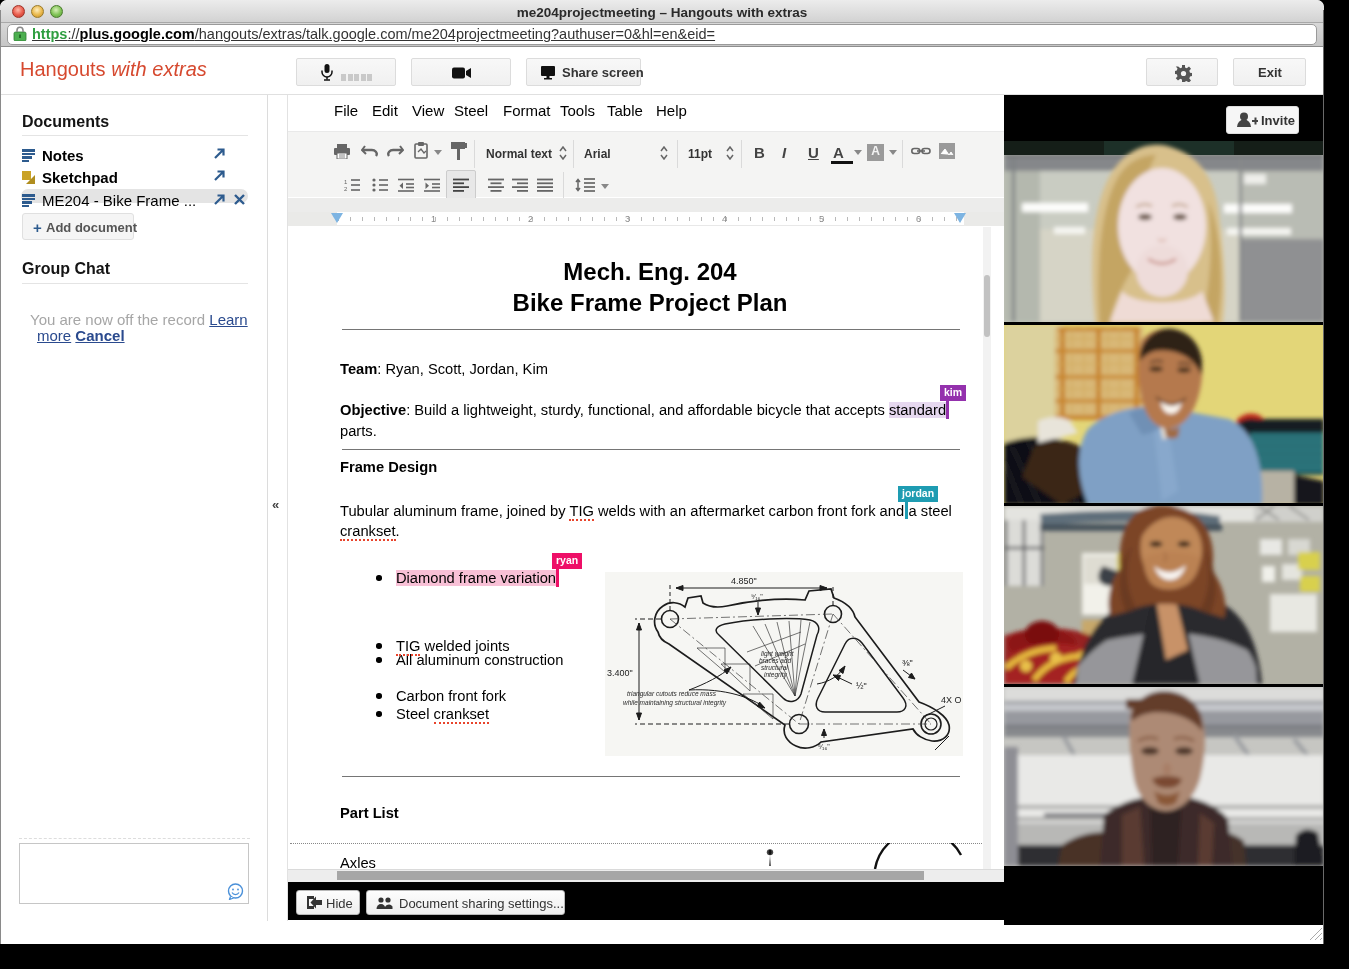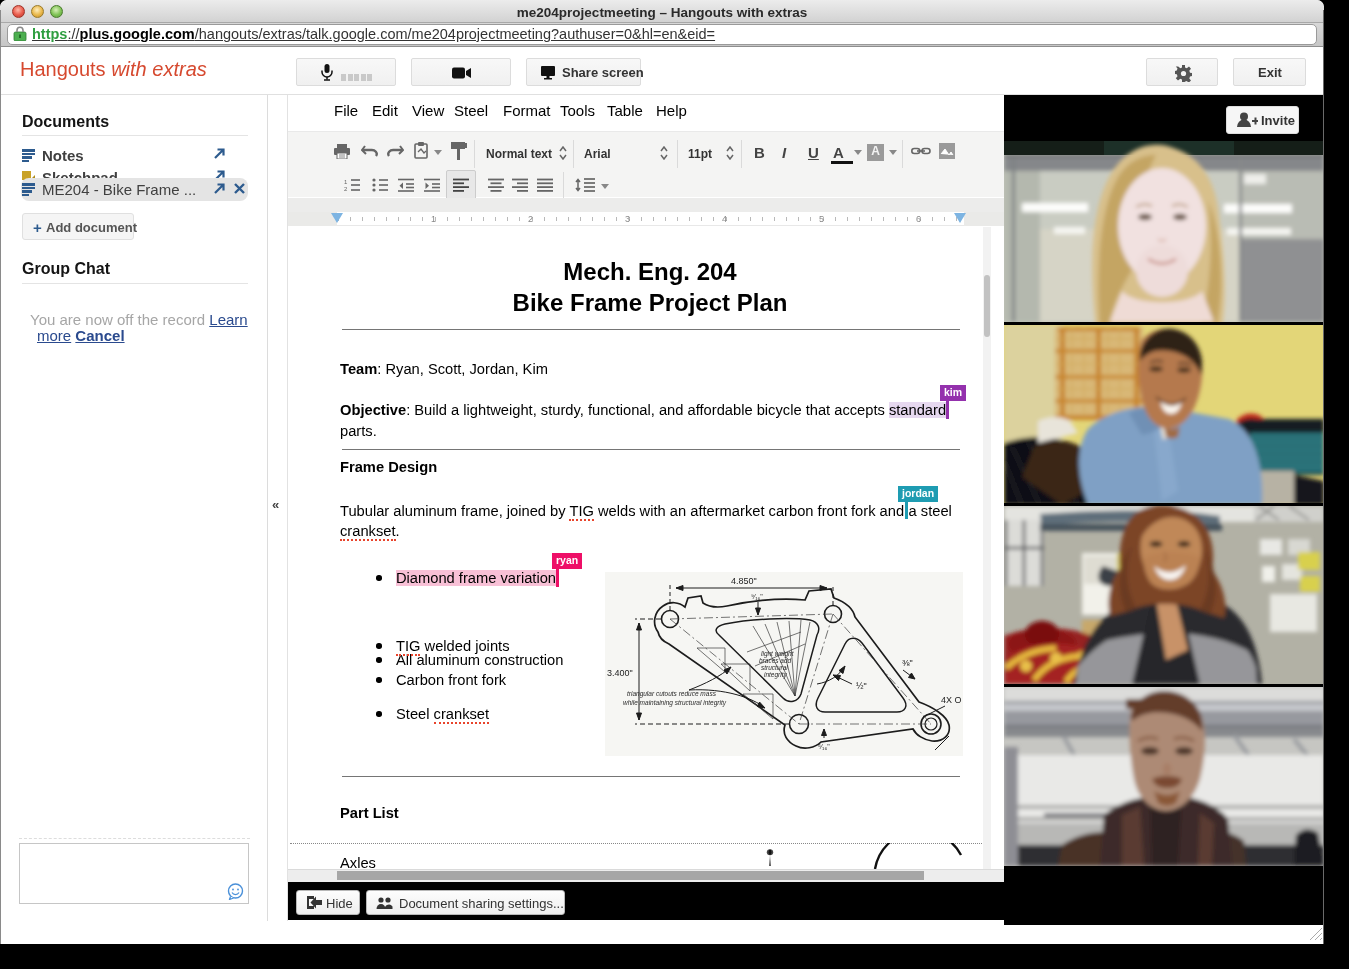--- a/index.html
+++ b/index.html
@@ -22,21 +22,21 @@
 
 #apphead{position:absolute;left:0;top:47px;width:1324px;height:48px;background:#fff;border-bottom:1px solid #e0e0e0;}
 #logo{position:absolute;left:20px;top:11px;font-size:20px;color:#d6492f;}
 .gbtn{position:absolute;top:11px;height:28px;white-space:nowrap;background:linear-gradient(#f8f8f8,#f0f0f0);border:1px solid #dcdcdc;border-radius:2px;color:#333;font-size:13px;font-weight:bold;}
 
 #sidebar{position:absolute;left:0;top:95px;width:268px;height:826px;background:#fff;border-right:1px solid #dcdcdc;}
 #gutter{position:absolute;left:269px;top:95px;width:19px;height:826px;background:#fff;border-right:1px solid #e2e2e2;}
 #collapse{position:absolute;left:3px;top:402px;font-size:13px;font-weight:bold;color:#444;}
 .shead{position:absolute;left:22px;font-size:16px;font-weight:bold;color:#141414;}
 .sdiv{position:absolute;left:22px;width:226px;border-top:1px solid #e4e4e4;}
-.srow{position:absolute;left:21px;width:227px;height:21px;font-size:15px;color:#404040;}
+.srow{position:absolute;left:21px;width:227px;height:21px;font-size:15px;color:#000000;}
 .srow .txt{position:absolute;left:21px;top:1px;font-weight:bold;}
 .doci{position:absolute;left:1px;top:3px;width:13px;height:13px;}
 .doci i{position:absolute;left:0;height:2.5px;background:#2d5b8e;}
 .arr{position:absolute;left:192px;top:1px;width:13px;height:13px;}
 
 #docs{position:absolute;left:288px;top:95px;width:716px;height:846px;background:#fff;}
 #menubar{position:absolute;left:0;top:0;width:716px;height:36px;background:#fff;}
 .mi{position:absolute;top:7px;font-size:15px;color:#000;}
 #dtoolbar{position:absolute;left:0;top:36px;width:716px;height:66px;background:#f4f4f3;border-top:1px solid #e9e9e9;}
 #ruler{position:absolute;left:0;top:117px;width:716px;height:14px;background:#fff;background-image:repeating-linear-gradient(90deg,#b9b9b9 0,#b9b9b9 1px,transparent 1px,transparent 12.125px);background-size:716px 4px;background-position:1px 5px;background-repeat:no-repeat;border-bottom:1px solid #e8e8e8;}
@@ -137,21 +137,21 @@
     <div class="srow" style="top:73px;">
       <div style="position:absolute;left:1px;top:3px;width:13px;height:13px;">
           <i style="position:absolute;left:0;top:0;width:9px;height:9px;background:#c9a227;"></i>
           <i style="position:absolute;left:4px;top:4px;width:0;height:0;border-left:9px solid transparent;border-bottom:9px solid #b08d1e;"></i>
         </div>
       <span class="txt">Sketchpad</span>
       <svg class="arr" viewBox="0 0 13 13">
           <path d="M2 11 L10 3 M4.5 2.5 H10.5 V8.5" stroke="#2d5b8e" stroke-width="2.2" fill="none"></path>
         </svg>
     </div>
-    <div class="srow" style="top:83px;height:23px;background:#e4e4e4;border-radius:8px;">
+    <div class="srow" style="top:94px;height:14px;background:#e4e4e4;border-radius:8px;">
       <div class="doci" style="top:5px;">
           <i style="top:0;width:13px;"></i>
           <i style="top:3.5px;width:13px;"></i>
           <i style="top:7px;width:10px;"></i>
           <i style="top:10.5px;width:7px;"></i>
         </div>
       <span class="txt" style="font-weight:normal;top:3px;">ME204 - Bike Frame ...</span>
       <svg class="arr" style="top:4px;" viewBox="0 0 13 13">
           <path d="M2 11 L10 3 M4.5 2.5 H10.5 V8.5" stroke="#2d5b8e" stroke-width="2.2" fill="none"></path>
         </svg>
@@ -341,21 +341,21 @@
       <span class="flag" style="left:610px;top:259px;background:#1e9cb2;">jordan</span>
       <div class="dt" style="left:52px;top:275px;">Tubular aluminum frame, joined by <span class="sp">TIG</span> welds with an aftermarket carbon front fork and<i style="display:inline-block;width:2.5px;height:17px;background:#1e9cb2;vertical-align:-3px;margin:0 1px;"></i>a steel</div>
       <div class="dt" style="left:52px;top:296px;"><span class="sp">crankset</span>.</div>
       <span class="flag" style="left:264px;top:326px;background:#ee0f67;">ryan</span>
       <div class="dt" style="left:88px;top:343px;">
           <i class="bdot" style="left:0;"></i>
         </div>
       <div class="dt" style="left:108px;top:343px;"><span style="background:#f8c0d6;">Diamond frame variation</span><i class="abs" style="width:2.5px;height:18px;background:#ee0f67;margin-top:-1px;"></i></div>
       <div class="dt" style="left:108px;top:377px;margin-top:48px;"><i class="bdot" style="left:-20px;"></i>All aluminum construction</div>
       <div class="dt" style="left:108px;top:411px;"><i class="bdot" style="left:-20px;"></i><span class="sp">TIG</span> welded joints</div>
-      <div class="dt" style="left:108px;top:445px;"><i class="bdot" style="left:-20px;"></i>Carbon front fork</div>
+      <div class="dt" style="left:108px;top:461px;"><i class="bdot" style="left:-20px;"></i>Carbon front fork</div>
       <div class="dt" style="left:108px;top:479px;"><i class="bdot" style="left:-20px;"></i>Steel <span class="sp">crankset</span></div>
       <div class="abs" id="bikewrap" style="left:317px;top:345px;width:358px;height:184px;background:#f6f6f3;">
         <svg width="358" height="184" viewBox="0 0 358 184" style="display:block;">
           <g fill="none" stroke="#1c1c1c">
           <path d="M53 60 C47 52 49 40 58 34 C65 29 74 30 80 35 L83 26 L96 24 L98 31 C104 35 112 36 122 34 C150 28 180 26 200 28 L204 19 L226 17 L229 26 C240 30 248 36 250 45 L314 130 C328 135 342 144 344 153 C346 163 338 170 327 169 C319 168 311 163 308 157 L216 170 C210 176 199 178 191 174 C182 170 177 162 180 153 L64 72 C57 69 54 65 53 60 Z" stroke-width="1.7"></path>
           <path d="M120 52 C145 47 185 45 205 48 C213 50 216 56 212 63 L196 122 C193 130 184 132 178 126 L114 63 C108 58 112 54 120 52 Z" stroke-width="1.5"></path>
           <path d="M240 72 C244 64 252 65 257 71 L298 126 C304 134 300 140 292 140 L220 140 C212 140 209 134 213 126 Z" stroke-width="1.5"></path>
           <circle cx="65" cy="47" r="8.5" stroke-width="1.6"></circle>
           <circle cx="228" cy="42" r="8.5" stroke-width="1.6"></circle>
           <circle cx="194" cy="152" r="9.5" stroke-width="1.6"></circle>

